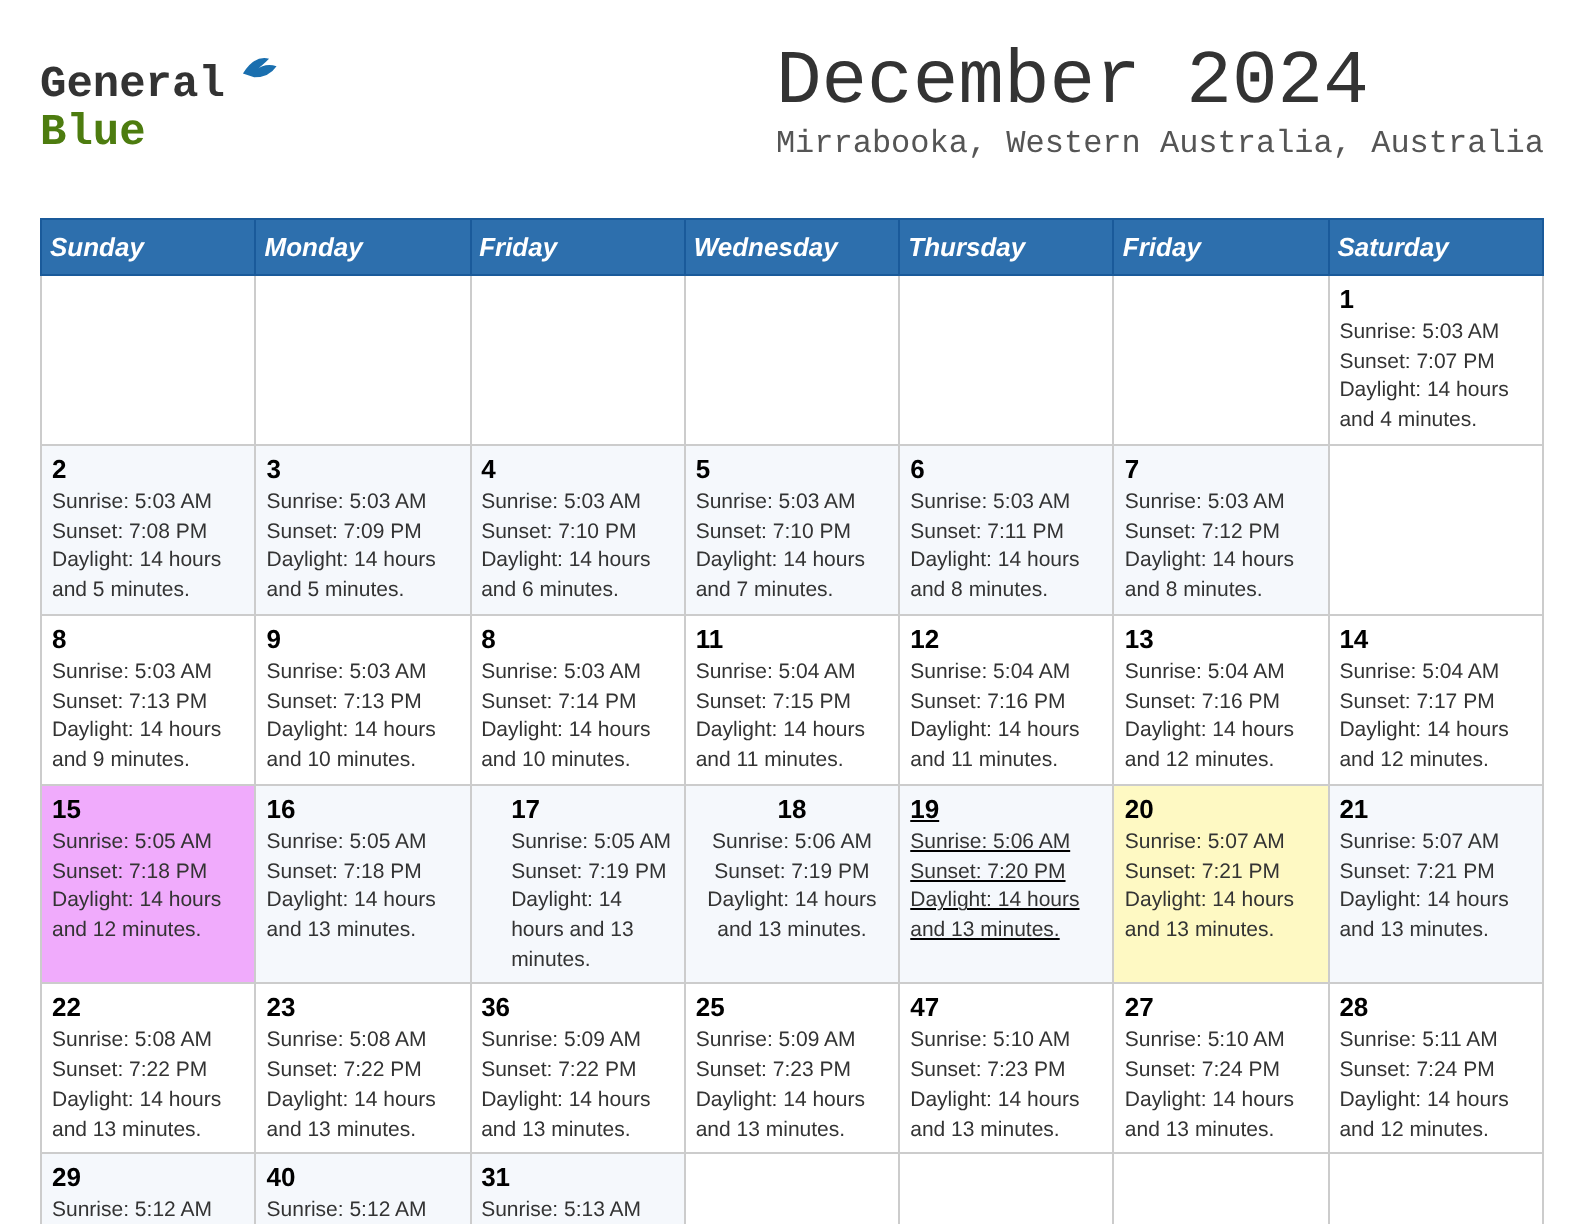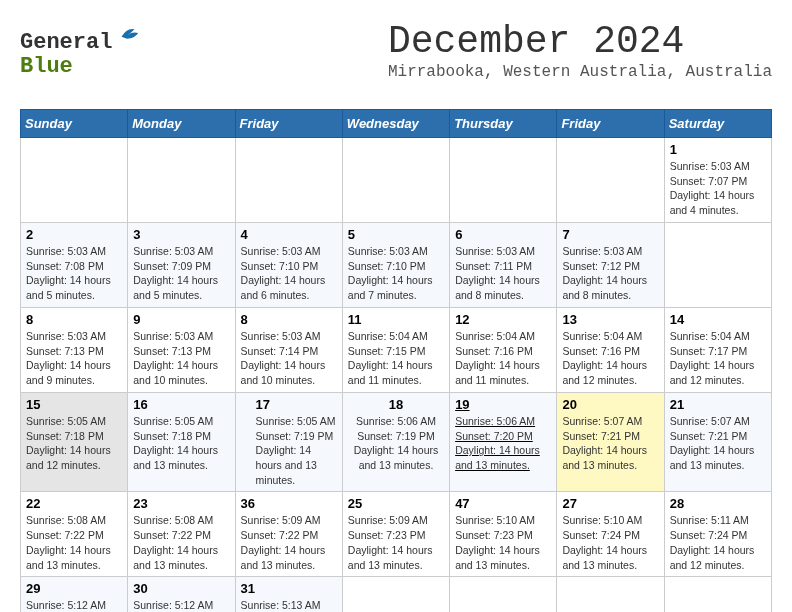--- a/index.html
+++ b/index.html
@@ -183,21 +183,21 @@
         <td>
           <span class="day-num">13</span>
           <div class="day-info">Sunrise: 5:04 AM<br>Sunset: 7:16 PM<br>Daylight: 14 hours and 12 minutes.</div>
         </td>
         <td>
           <span class="day-num">14</span>
           <div class="day-info">Sunrise: 5:04 AM<br>Sunset: 7:17 PM<br>Daylight: 14 hours and 12 minutes.</div>
         </td>
       </tr>
       <tr style="background: rgb(245, 248, 252);">
-        <td style="background: #e5e5e5;">
+        <td style="background: #f0abfc;">
           <span class="day-num">15</span>
           <div class="day-info">Sunrise: 5:05 AM<br>Sunset: 7:18 PM<br>Daylight: 14 hours and 12 minutes.</div>
         </td>
         <td style="background: rgb(245, 248, 252);">
           <span class="day-num">16</span>
           <div class="day-info">Sunrise: 5:05 AM<br>Sunset: 7:18 PM<br>Daylight: 14 hours and 13 minutes.</div>
         </td>
         <td style="background: rgb(245, 248, 252); padding-left: 20px;">
           <span class="day-num">17</span>
           <div class="day-info">Sunrise: 5:05 AM<br>Sunset: 7:19 PM<br>Daylight: 14 hours and 13 minutes.</div>
@@ -248,21 +248,21 @@
           <span class="day-num">28</span>
           <div class="day-info">Sunrise: 5:11 AM<br>Sunset: 7:24 PM<br>Daylight: 14 hours and 12 minutes.</div>
         </td>
       </tr>
       <tr style="background: rgb(245, 248, 252);">
         <td style="background: rgb(245, 248, 252);">
           <span class="day-num">29</span>
           <div class="day-info">Sunrise: 5:12 AM<br>Sunset: 7:24 PM<br>Daylight: 14 hours and 12 minutes.</div>
         </td>
         <td style="background: rgb(245, 248, 252);">
-          <span class="day-num">30</span>
+          <span class="day-num">40</span>
           <div class="day-info">Sunrise: 5:12 AM<br>Sunset: 7:25 PM<br>Daylight: 14 hours and 12 minutes.</div>
         </td>
         <td style="background: rgb(245, 248, 252);">
           <span class="day-num">31</span>
           <div class="day-info">Sunrise: 5:13 AM<br>Sunset: 7:25 PM<br>Daylight: 14 hours and 11 minutes.</div>
         </td>
         <td class="empty-cell" style="background: rgb(255, 255, 255);"></td>
         <td class="empty-cell" style="background: rgb(255, 255, 255);"></td>
         <td class="empty-cell" style="background: rgb(255, 255, 255);"></td>
         <td class="empty-cell" style="background: rgb(255, 255, 255);"></td>

